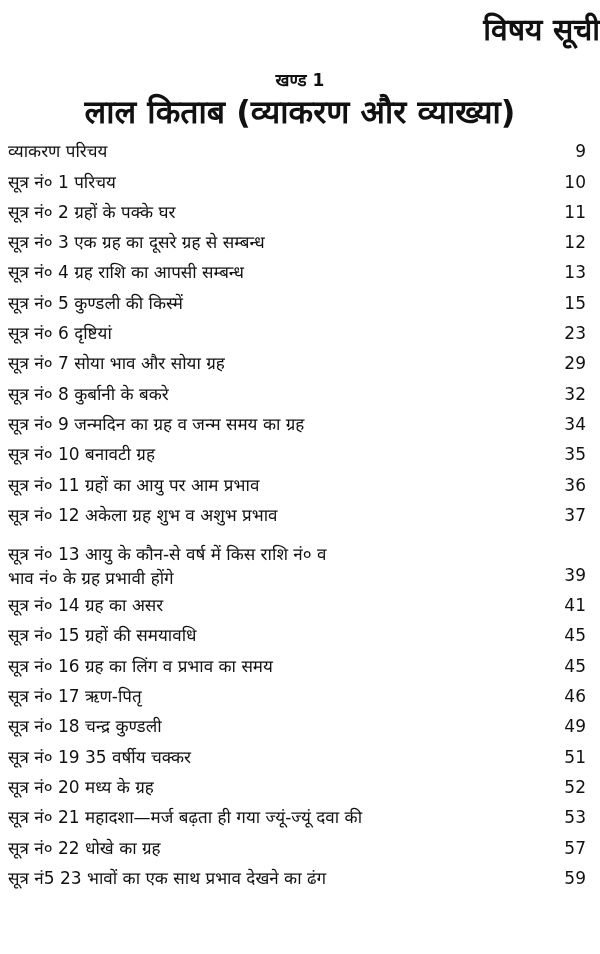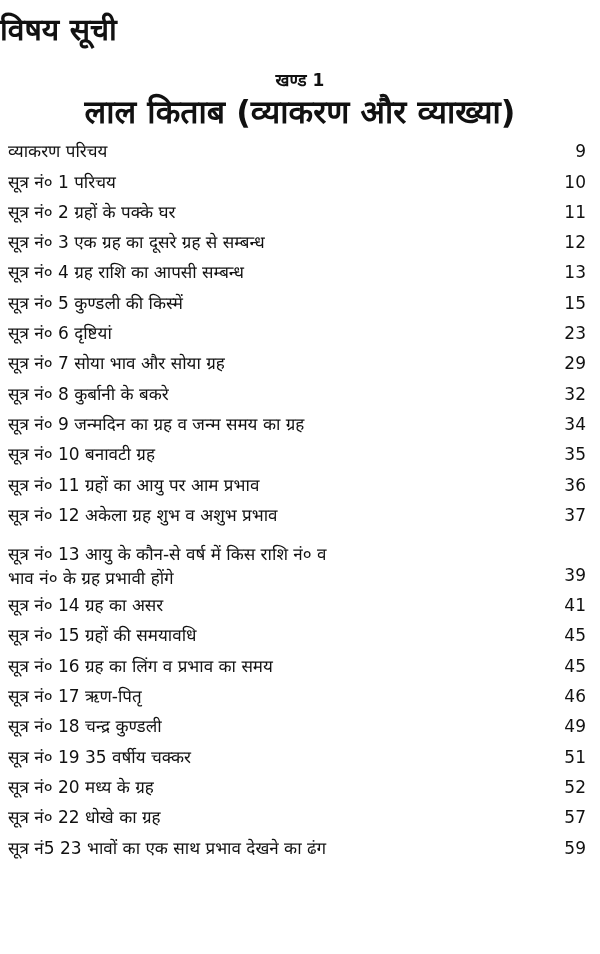--- a/index.html
+++ b/index.html
@@ -2,21 +2,21 @@
 <html><head>
 <meta charset="utf-8">
 <style>
   html, body { margin: 0; padding: 0; }
   body {
     width: 600px; height: 954px; background: #ffffff; color: #111;
     font-family: "DejaVu Sans", "Liberation Sans", sans-serif;
     position: relative; overflow: hidden;
   }
   .title {
-    position: absolute; top: 8px; left: 0; width: 600px; text-align: left;
+    position: absolute; top: 8px; left: 0; width: 600px; text-align: right;
     font-size: 30px; font-weight: bold; line-height: 44px;
   }
   .section {
     position: absolute; top: 64px; left: 0; width: 600px; text-align: center;
     font-size: 17px; font-weight: bold; line-height: 32px;
   }
   .subtitle {
     position: absolute; top: 94px; left: 0; width: 600px; text-align: center;
     font-size: 32px; font-weight: bold; line-height: 36px;
   }
@@ -119,20 +119,24 @@
     </div>
   <div class="row">
       <span class="label">सूत्र नं० 19 35 वर्षीय चक्कर</span>
       <span class="page">51</span>
     </div>
   <div class="row">
       <span class="label">सूत्र नं० 20 मध्य के ग्रह</span>
       <span class="page">52</span>
     </div>
   <div class="row">
+      <span class="label">सूत्र नं० 21 महादशा—मर्ज बढ़ता ही गया ज्यूं-ज्यूं दवा की</span>
+      <span class="page">53</span>
+    </div>
+  <div class="row">
       <span class="label">सूत्र नं० 22 धोखे का ग्रह</span>
       <span class="page">57</span>
     </div>
   <div class="row">
       <span class="label">सूत्र नं5 23 भावों का एक साथ प्रभाव देखने का ढंग</span>
       <span class="page">59</span>
     </div>
 </div>
 
 </body></html>

